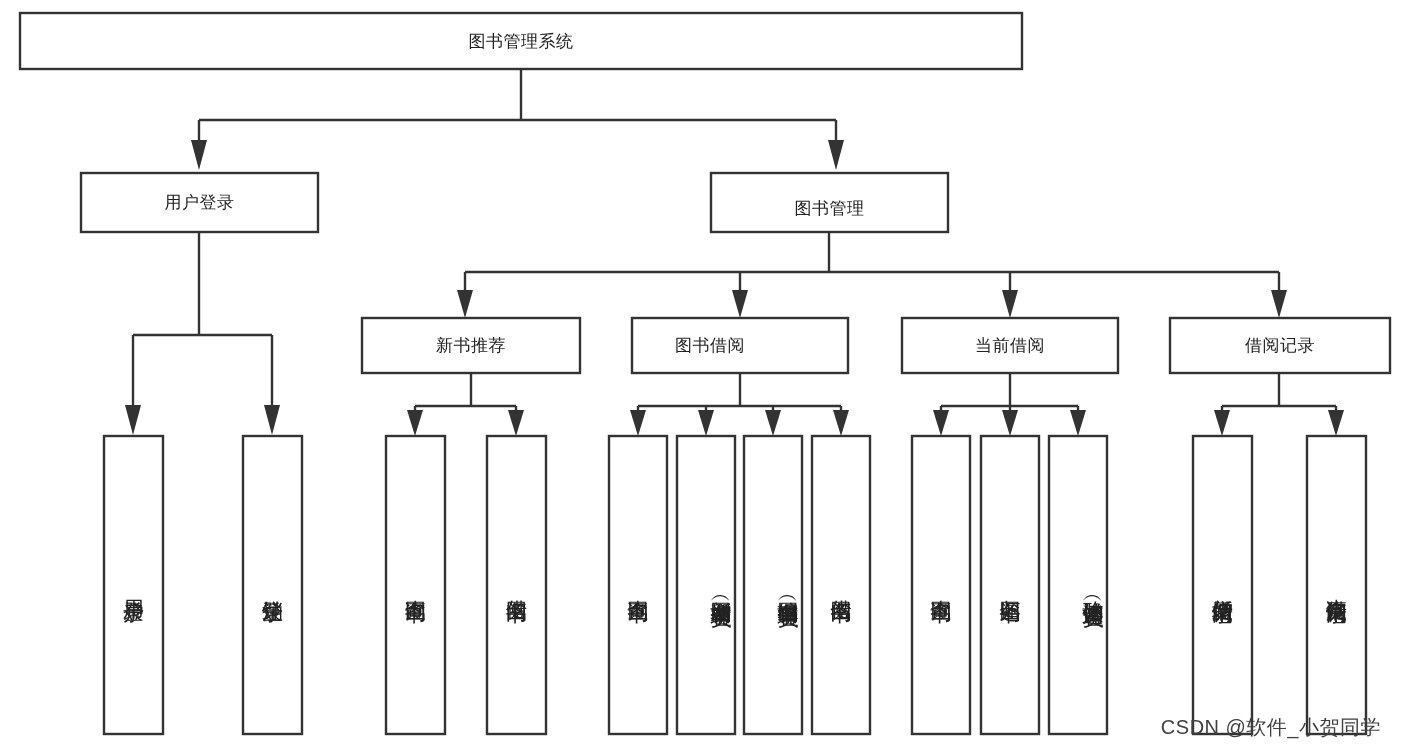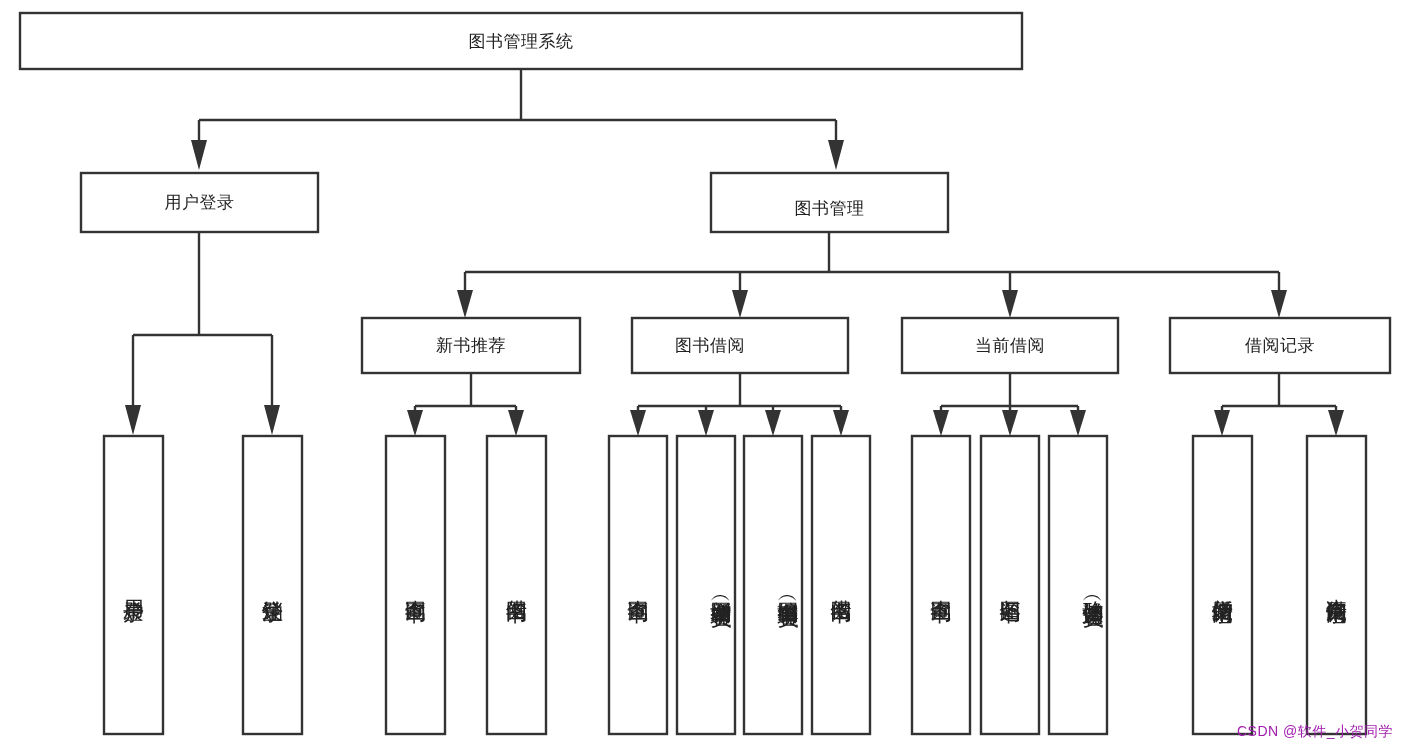--- a/index.html
+++ b/index.html
@@ -61,24 +61,24 @@
     writing-mode: vertical-rl;
     text-orientation: upright;
     letter-spacing: 1px;
     pointer-events: none;
   }
   .node-label-v.vcenter {
     align-items: center;
   }
   .watermark {
     position: absolute;
-    right: 12px;
+    right: 24px;
     bottom: 6px;
-    color: #a21caf;
-    font-size: 14px;
+    color: #404040;
+    font-size: 20px;
     letter-spacing: 0.5px;
     white-space: nowrap;
   }
 </style>
 </head>
 <body>
 
 <div id="diagram-root">
 
   <svg class="diagram-canvas" viewBox="0 0 1405 747">

